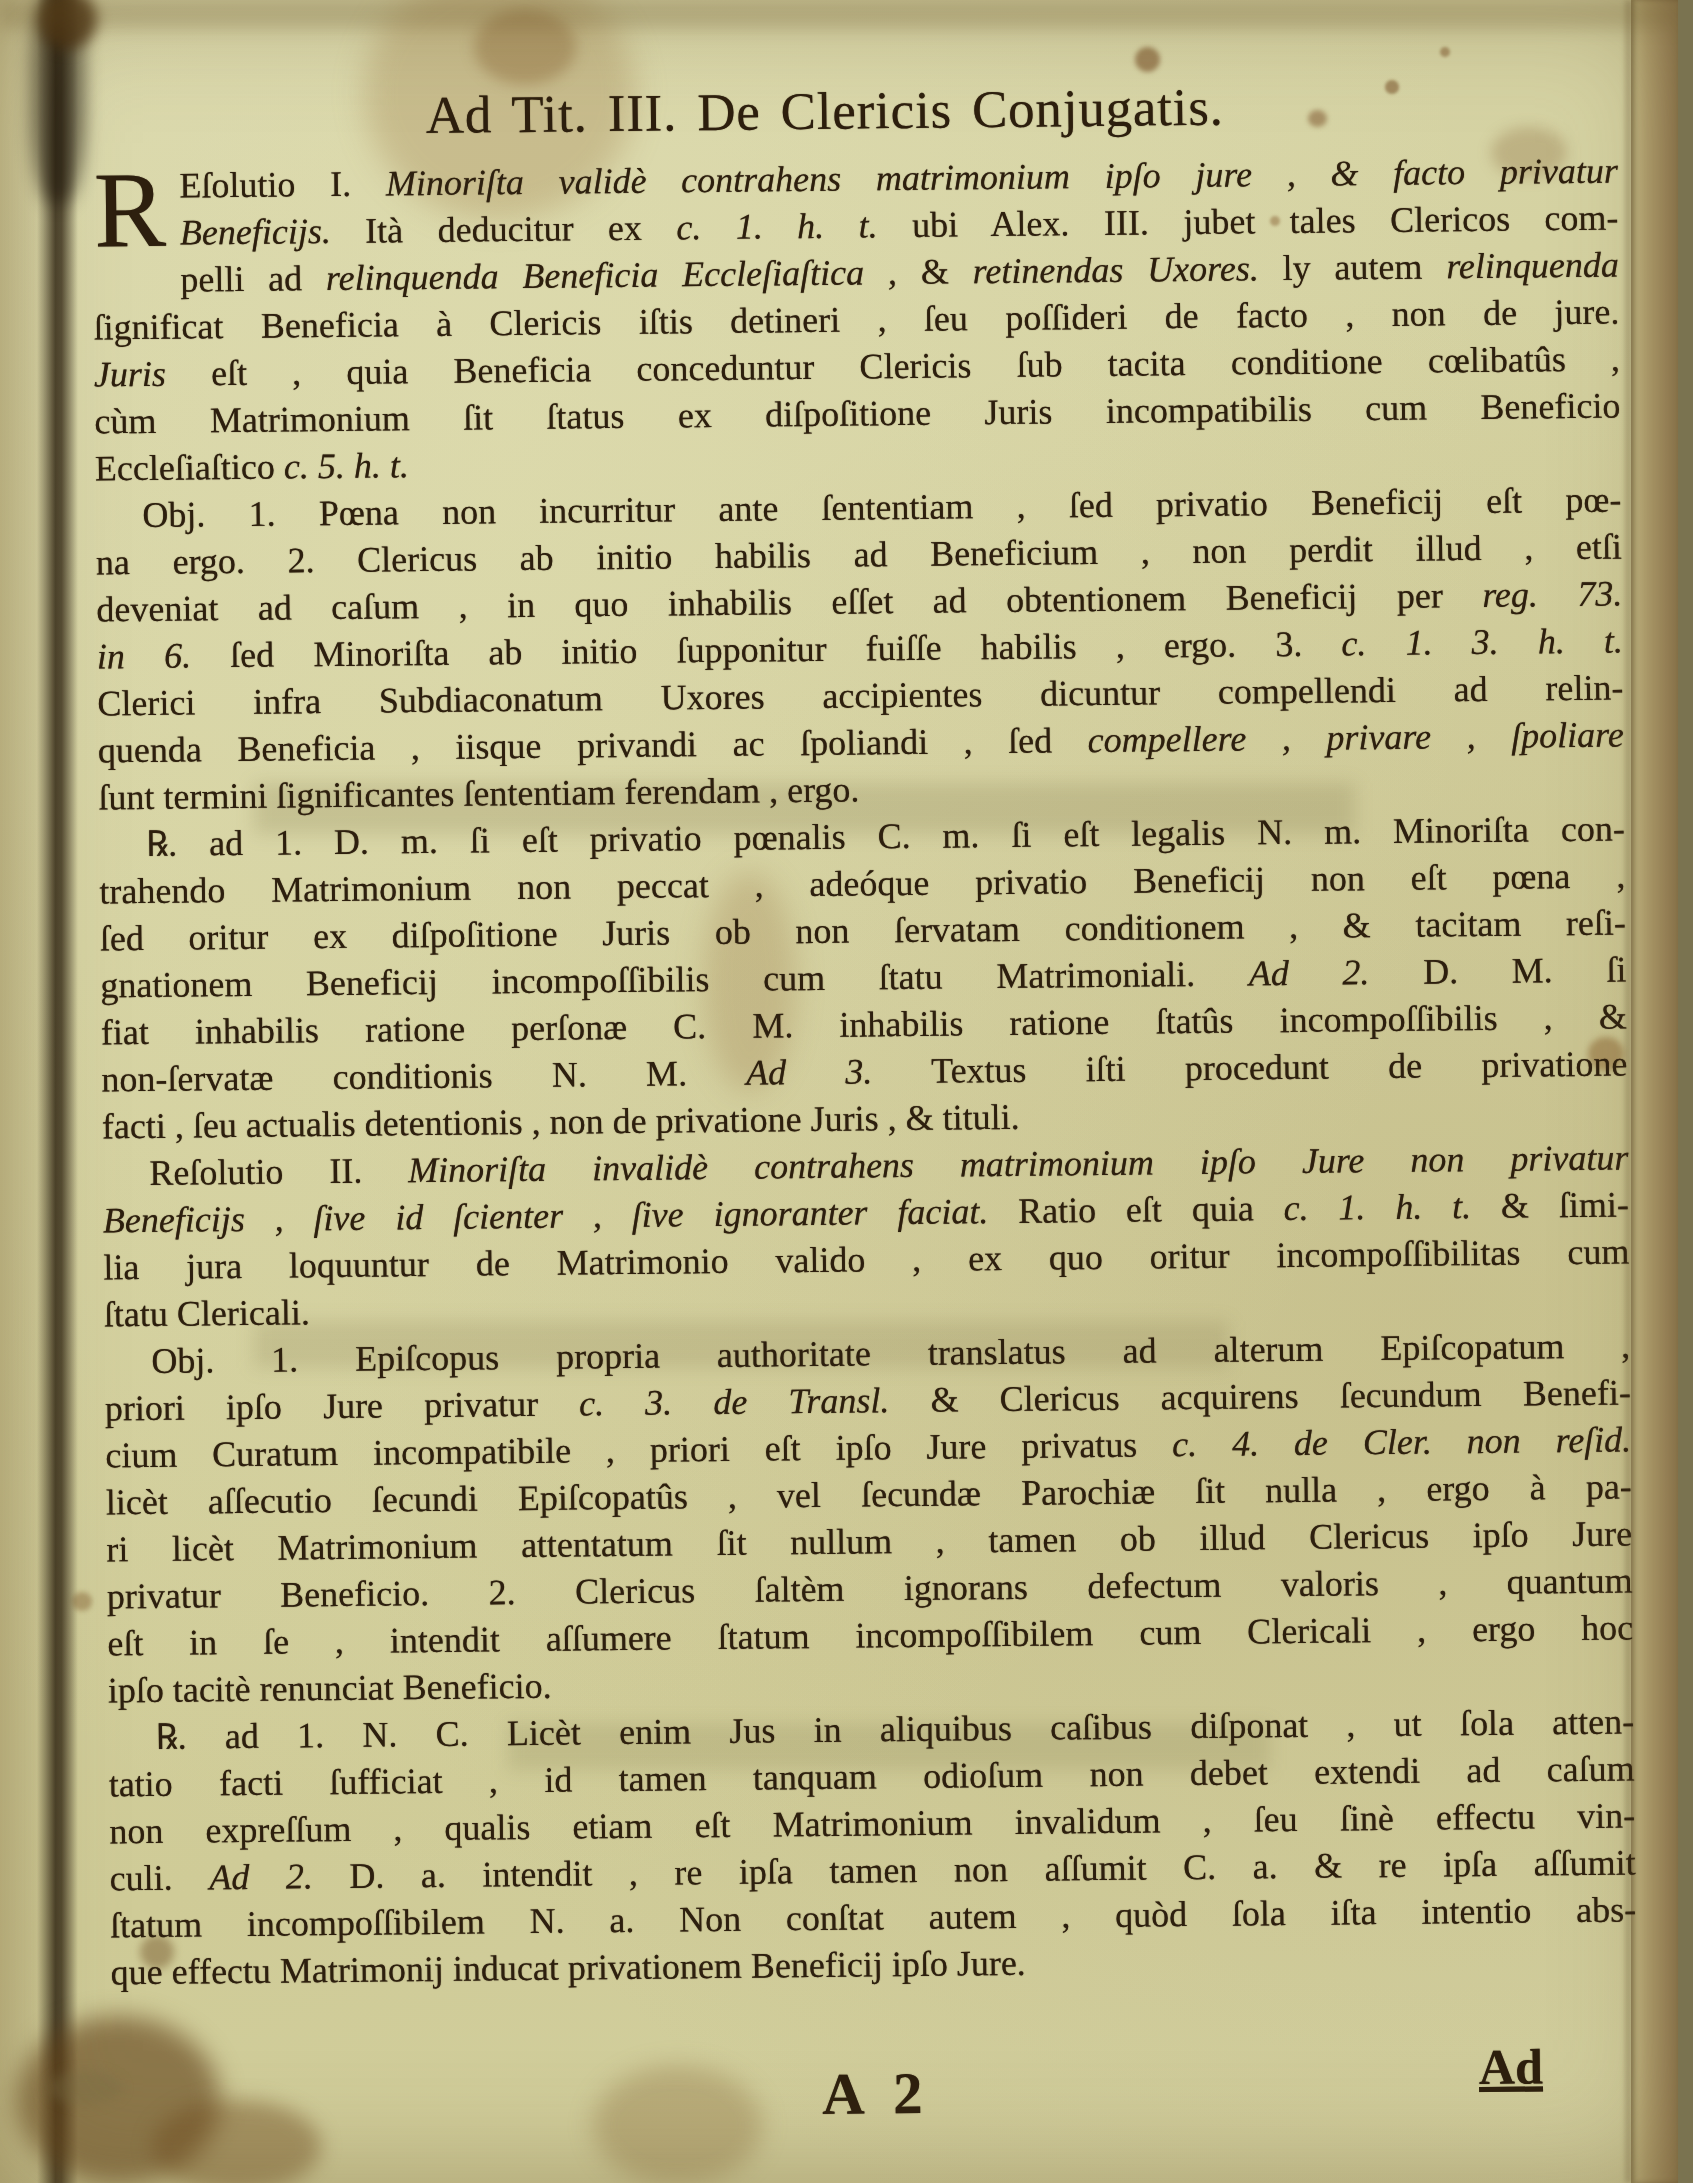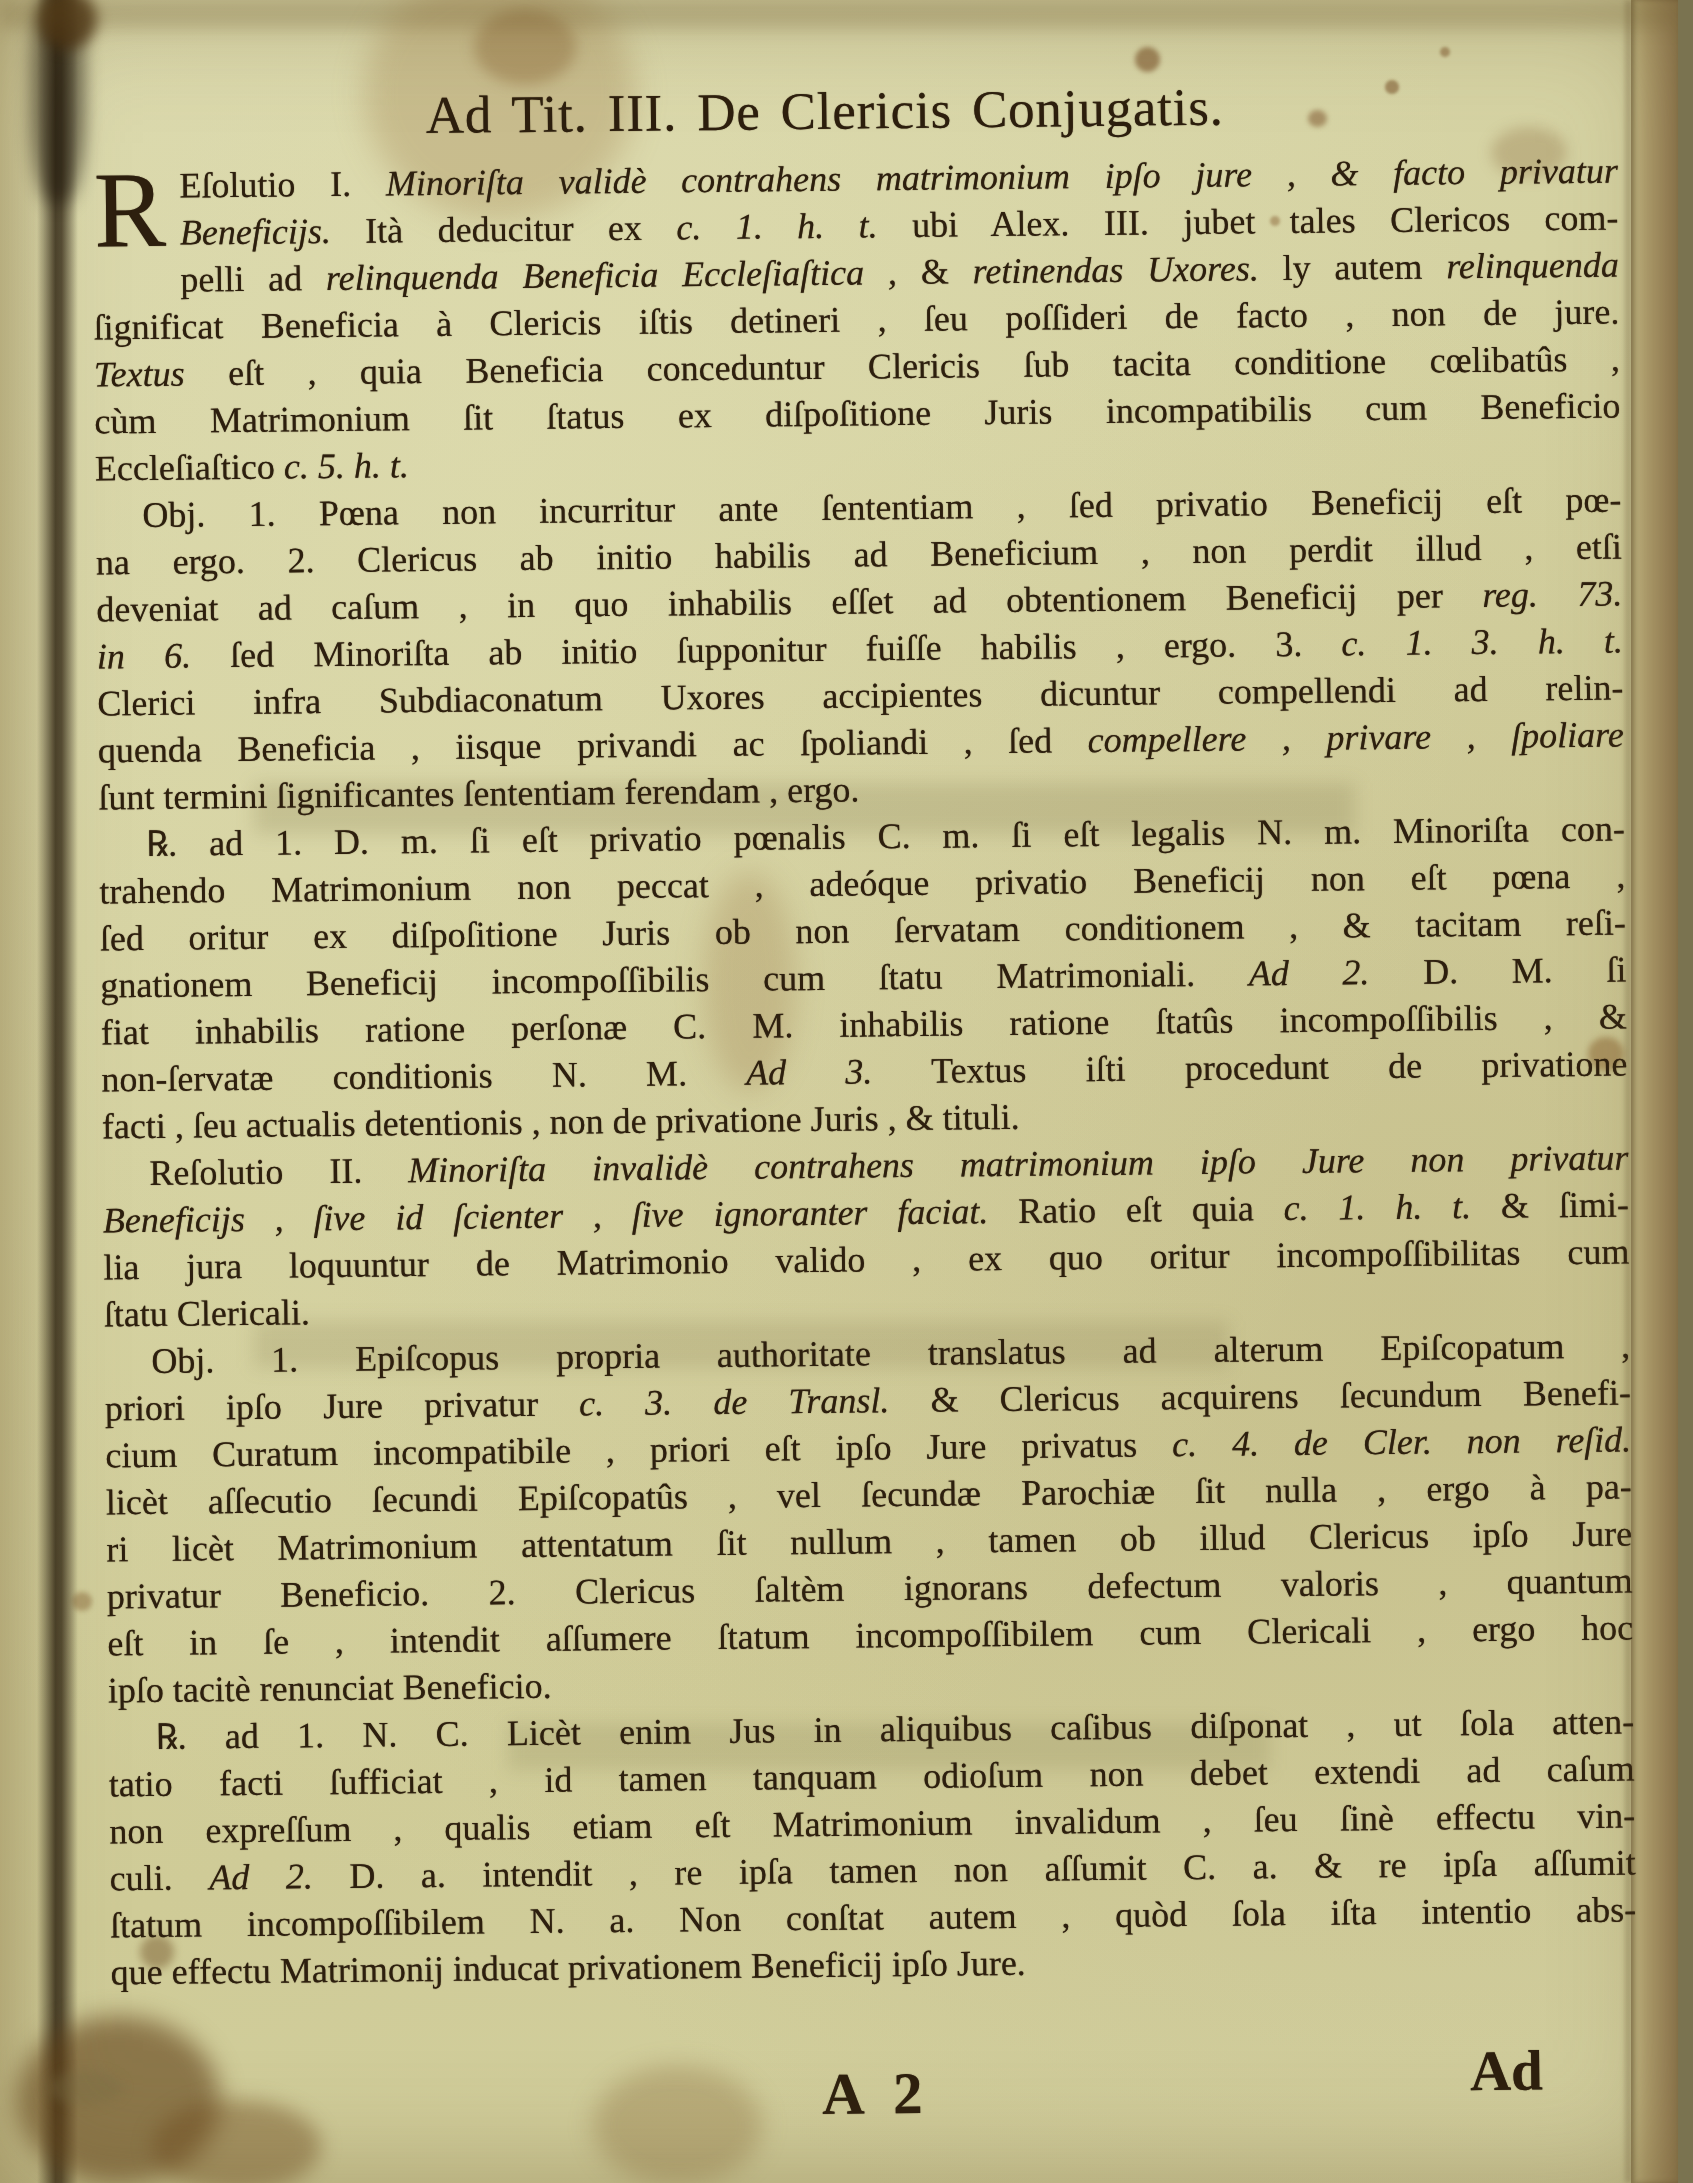--- a/index.html
+++ b/index.html
@@ -34,21 +34,21 @@
   }
   .line.short{text-align-last:auto;}
   .line.indent{padding-left:47px;}
   .it{font-style:italic;}
   .drop-cap{
     float:left; font-size:108px; line-height:83px; height:90px;
     padding:5.1px 13.6px 0 1.7px; font-weight:400;
   }
   .footer-row{position:relative; height:76px; margin-top:56px; font-weight:700;}
   .signature{position:absolute; left:710px; top:15.2px; font-size:59px; letter-spacing:8.5px;}
-  .catchword{position:absolute; right:95px; top:0; font-size:57px;}
+  .catchword{position:absolute; right:95px; top:0; font-size:50px;text-decoration:underline;}
 </style>
 </head>
 <body>
 
 <div class="page">
 
   <div class="decor" style="left:0;top:0;width:42px;height:100%;background:linear-gradient(to right,rgba(190,180,130,.5),rgba(205,198,150,.15));"></div>
   <div class="decor" style="left:37px;top:0;width:41px;height:100%;background:linear-gradient(to right,rgba(40,28,10,0),rgba(33,22,8,.78) 45%,rgba(33,22,8,.72) 60%,rgba(40,28,10,0));"></div>
   <div class="decor" style="left:30.5px;top:-17px;width:54px;height:220px;background:rgba(22,14,5,.55);filter:blur(8.5px);border-radius:40%;"></div>
   <div class="decor" style="right:0;top:0;width:47px;height:100%;background:linear-gradient(to right,#c6bc88,#b2a171 35%,#9b855c 80%,#8d7850);box-shadow:inset 3.4px 0 5.1px rgba(70,50,25,.4);"></div>
@@ -78,21 +78,21 @@
 
   <div class="text-block">
     <div class="title">Ad Tit. III.  De Clericis Conjugatis.</div>
     <div class="body-text">
         <div class="para">
           <span class="drop-cap">R</span>
           <div class="line"><span class="ro">Eſolutio I.  </span><span class="it">Minoriſta validè contrahens matrimonium ipſo jure , &amp; facto privatur</span></div>
           <div class="line"><span class="it">Beneficijs.</span><span class="ro">  Ità deducitur ex </span><span class="it">c. 1. h. t.</span><span class="ro"> ubi Alex. III. jubet tales Clericos com-</span></div>
           <div class="line"><span class="ro">pelli ad </span><span class="it">relinquenda Beneficia Eccleſiaſtica ,</span><span class="ro"> &amp; </span><span class="it">retinendas Uxores.</span><span class="ro"> ly autem </span><span class="it">relinquenda</span></div>
           <div class="line"><span class="ro">ſignificat Beneficia à Clericis iſtis detineri , ſeu poſſideri de facto , non de jure.</span></div>
-          <div class="line"><span class="it">Textus</span><span class="ro"> eſt , quia Beneficia conceduntur Clericis ſub tacita conditione cœlibatûs ,</span></div>
+          <div class="line"><span class="it">Juris</span><span class="ro"> eſt , quia Beneficia conceduntur Clericis ſub tacita conditione cœlibatûs ,</span></div>
           <div class="line"><span class="ro">cùm Matrimonium ſit ſtatus ex diſpoſitione Juris incompatibilis cum Beneficio</span></div>
           <div class="line short"><span class="ro">Eccleſiaſtico </span><span class="it">c. 5. h. t.</span></div>
         </div>
         <div class="para">
           <div class="line indent"><span class="ro">Obj. 1.  Pœna non incurritur ante ſententiam , ſed privatio Beneficij eſt pœ-</span></div>
           <div class="line"><span class="ro">na ergo.   2.  Clericus ab initio habilis ad Beneficium , non perdit illud , etſi</span></div>
           <div class="line"><span class="ro">deveniat ad caſum , in quo inhabilis eſſet ad obtentionem Beneficij per </span><span class="it">reg. 73.</span></div>
           <div class="line"><span class="it">in 6.</span><span class="ro"> ſed Minoriſta ab initio ſupponitur fuiſſe habilis , ergo.    3.  </span><span class="it">c. 1. 3. h. t.</span></div>
           <div class="line"><span class="ro">Clerici infra Subdiaconatum Uxores accipientes dicuntur compellendi ad relin-</span></div>
           <div class="line"><span class="ro">quenda Beneficia , iisque privandi ac ſpoliandi , ſed </span><span class="it">compellere , privare , ſpoliare</span></div>

